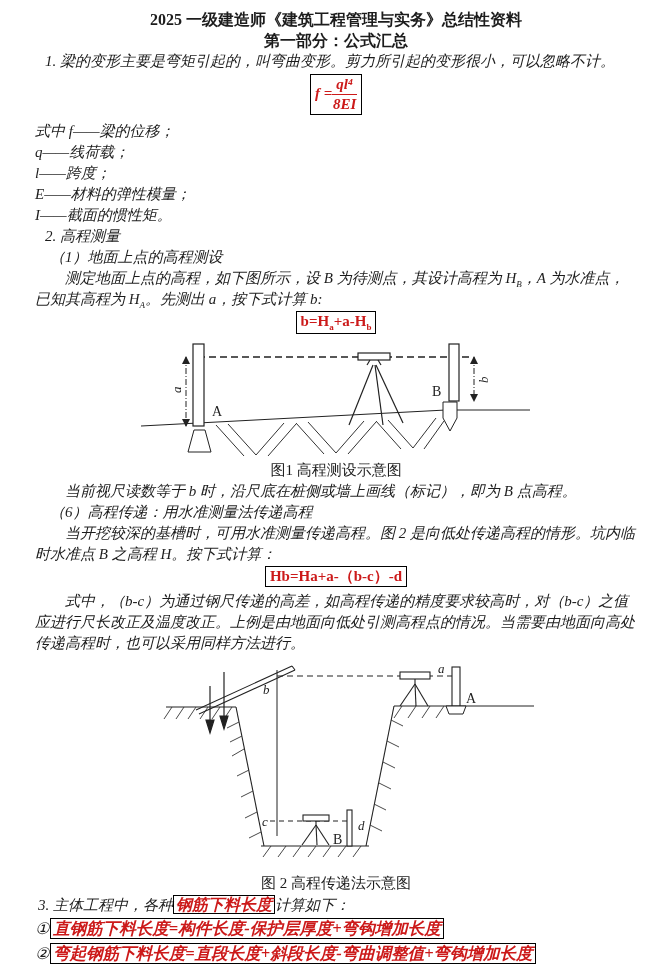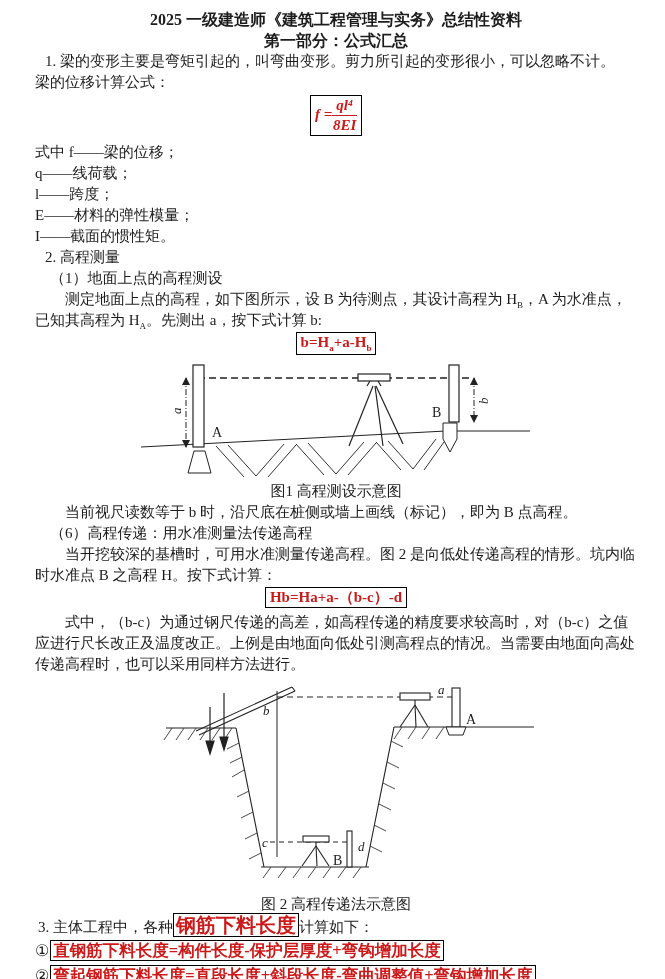--- a/index.html
+++ b/index.html
@@ -7,21 +7,21 @@
     position:relative;
     width:665px;height:979px;
     box-sizing:border-box;
     padding:9px 28px 0 35px;
     background:#fff;
     color:#1c1c1c;
     font-family:"Liberation Serif","DejaVu Serif",serif;
     font-size:15px;line-height:21px;
     overflow:hidden;
   }
-  p{margin:0;padding:0;}
+  p{margin:0;padding:0;font-style:italic;}
   .title,.subtitle{text-align:center;font-weight:bold;font-size:16px;line-height:21px;}
   .ind1{text-indent:10px;}
   .ind15{text-indent:15px;}
   .ind2{text-indent:2em;}
   .ind3{text-indent:3px;}
   .frow{text-align:center;margin:2px 0 6px 0;}
   .fbox{
     display:inline-block;border:1px solid #000;
     color:var(--formula_red,#cc1a1a);
     padding:1px 4px;line-height:17px;
@@ -32,37 +32,36 @@
   .frac .num{display:block;border-bottom:1.6px solid var(--formula_red,#cc1a1a);padding:0 4px 1px 4px;}
   .frac .den{display:block;padding-top:1px;}
   sub.sm{font-size:9px;line-height:1;}
   .figwrap{text-align:center;}
   .figwrap svg{display:block;margin:0 auto;}
   .figcap{text-align:center;font-size:15px;line-height:21px;}
   .rlead .rbox,.ritem .rbox{
     border:1.6px solid #000;color:var(--formula_red,#cc1a1a);
     font-weight:bold;padding:0 2px;
   }
-  .rlead .rbox{font-size:20px;}
+  .rlead .rbox{font-size:16px;}
   .ritem{line-height:25px;font-size:16px;}
   .ritem .rbox{font-size:16.5px;margin-top:24px;}
   .ritem .marker{color:#1c1c1c;font-size:16px;margin-right:1px;}
   svg text{font-family:"Liberation Serif","DejaVu Serif",serif;fill:#222;}
   svg .it{font-style:italic;}
 </style>
 </head>
 <body>
 
 <div class="page">
 
   <div class="title">2025 一级建造师《建筑工程管理与实务》总结性资料</div>
   <div class="subtitle">第一部分：公式汇总</div>
 
   <p class="ind1">1. 梁的变形主要是弯矩引起的，叫弯曲变形。剪力所引起的变形很小，可以忽略不计。</p>
-  <p>梁的位移计算公式：</p>
 
   <div class="frow">
     <span class="fbox math">
       <span>f =</span><span class="frac"><span class="num">ql⁴</span><span class="den">8EI</span></span>
     </span>
   </div>
 
   <p>式中 f——梁的位移；</p>
   <p>q——线荷载；</p>
   <p>l——跨度；</p>

